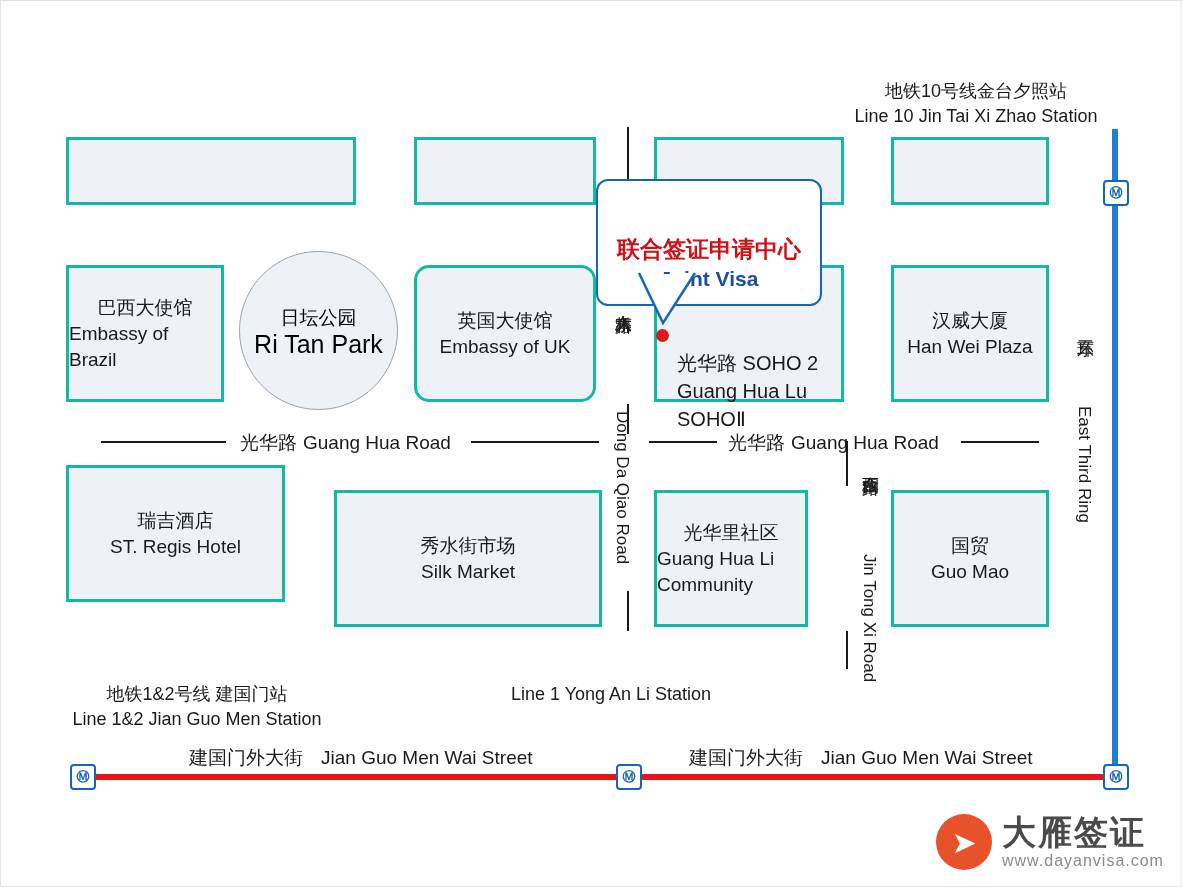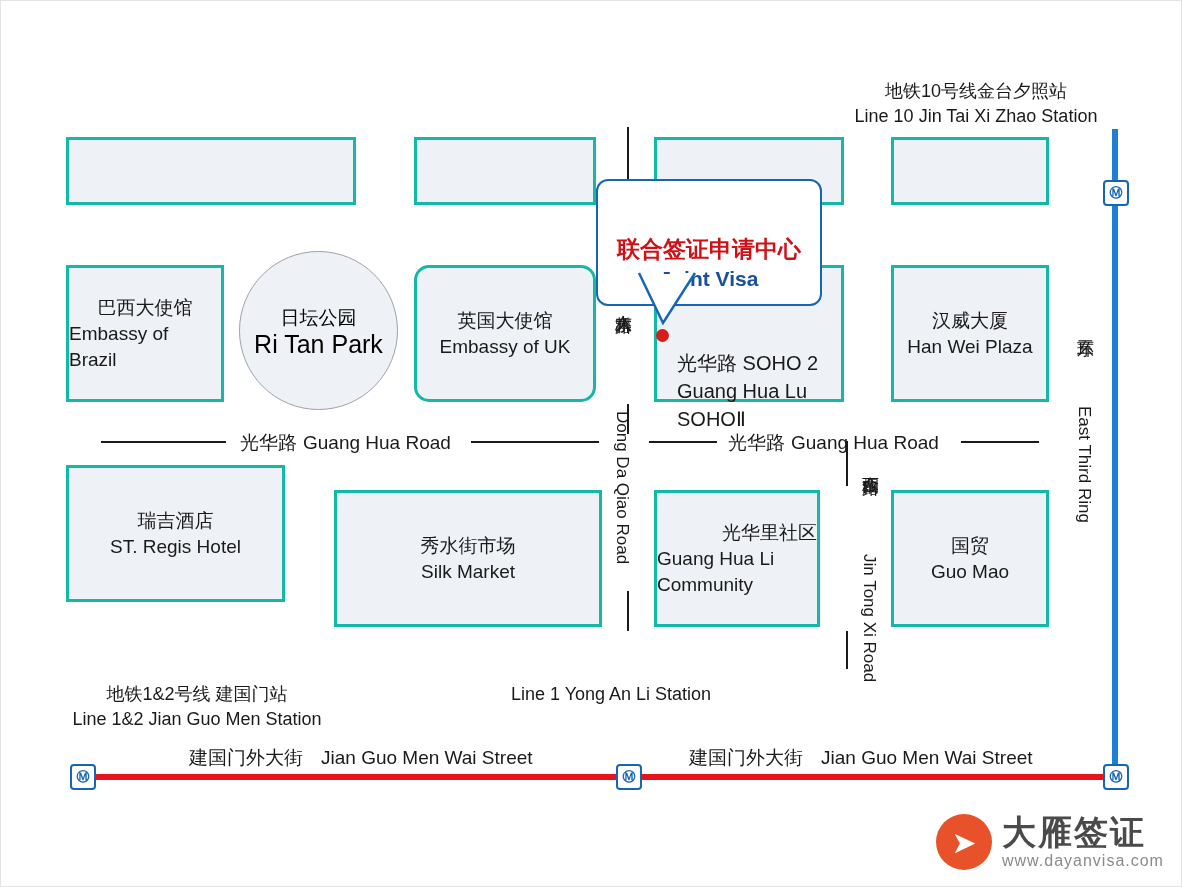--- a/index.html
+++ b/index.html
@@ -166,21 +166,21 @@
   </div>
 
   <div class="blk" style="left:65px;top:464px;width:219px;height:137px;">
     <div class="cn">瑞吉酒店</div>
     <div class="en">ST. Regis Hotel</div>
   </div>
   <div class="blk" style="left:333px;top:489px;width:268px;height:137px;">
     <div class="cn">秀水街市场</div>
     <div class="en">Silk Market</div>
   </div>
-  <div class="blk" style="left:653px;top:489px;width:166px;height:137px;align-items:flex-end;">
+  <div class="blk" style="left:653px;top:489px;width:154px;height:137px;">
     <div class="cn">光华里社区</div>
     <div class="en">Guang Hua Li Community</div>
   </div>
   <div class="blk" style="left:890px;top:489px;width:158px;height:137px;">
     <div class="cn">国贸</div>
     <div class="en">Guo Mao</div>
   </div>
 
   <div class="road-h" style="left:100px;top:440px;width:125px;"></div>
   <div class="road-h" style="left:470px;top:440px;width:128px;"></div>

